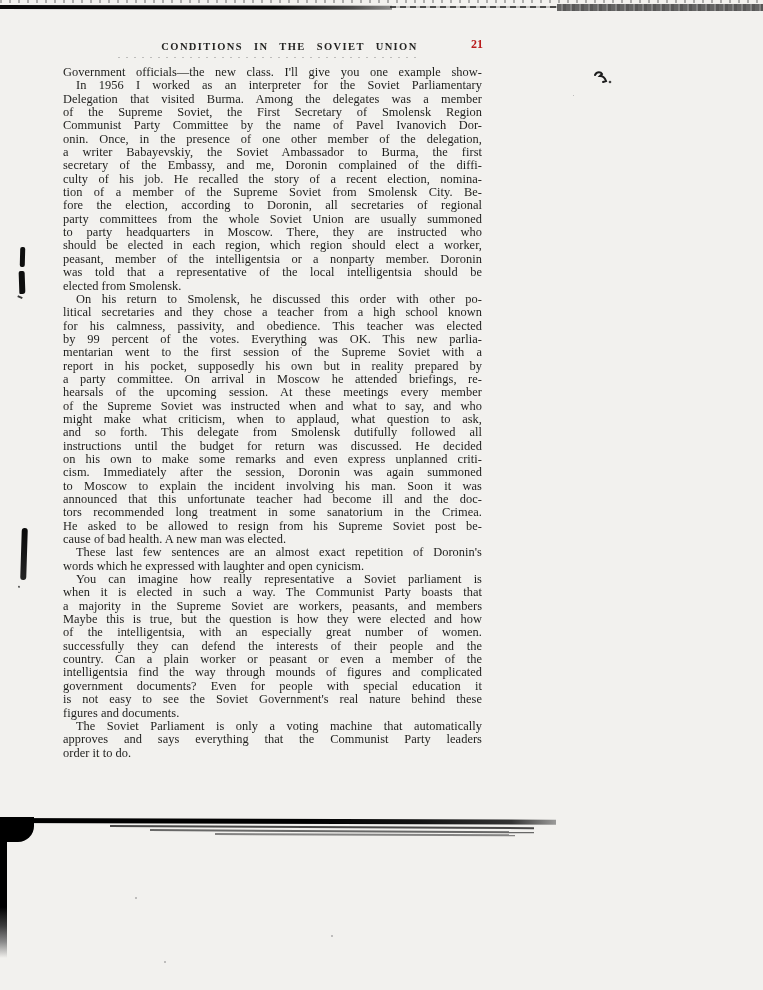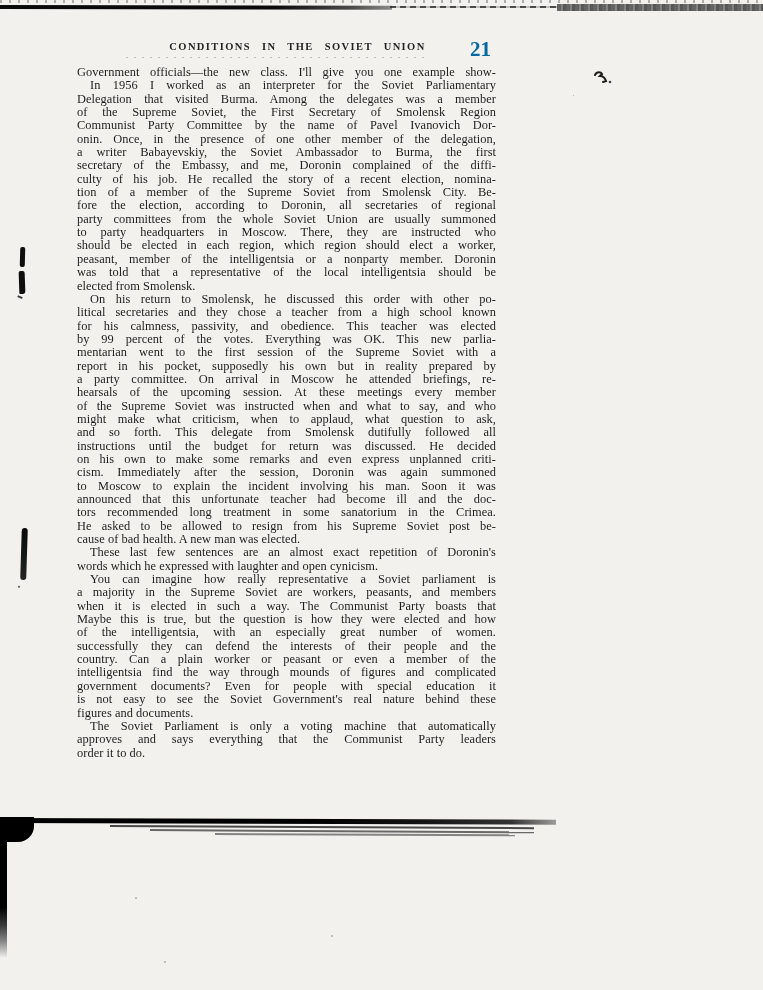--- a/index.html
+++ b/index.html
@@ -13,51 +13,51 @@
     height: 990px;
     background: var(--paper);
     overflow: hidden;
     font-family: "Liberation Serif", "DejaVu Serif", serif;
     color: var(--ink);
   }
 
   
   .header {
     position: absolute;
-    top: 41px; left: 76px; width: 419px; height: 18px;
+    top: 41px; left: 68px; width: 419px; height: 18px;
   }
   .header .title {
     display: block;
     text-align: center;
     transform: translateX(12px);
     font-size: 10.5px;
     font-weight: 700;
     letter-spacing: 1.4px;
     word-spacing: 7px;
     color: #242422;
     white-space: nowrap;
   }
   .header .pageno {
     position: absolute;
     right: 4px; top: -4px;
-    font-size: 21px;
+    font-size: 12px;
     font-weight: 700;
-    color: #0369a1;
+    color: #b91c1c;
   }
   .header::after {
     content: '';
     position: absolute;
     left: 50px; right: 70px; top: 16px; height: 1px;
     background: repeating-linear-gradient(90deg, rgba(70,70,70,.3) 0 2px, transparent 2px 8px);
   }
 
   
   .body-text {
     position: absolute;
-    top: 66px; left: 77px; width: 419px;
+    top: 66px; left: 63px; width: 419px;
   }
   .para { margin: 0; }
   .line {
     height: 13.35px;
     line-height: 13.35px;
     font-size: 12.4px;
     letter-spacing: 0.05px;
     text-align: justify;
     text-align-last: justify;
     white-space: nowrap;
@@ -228,22 +228,22 @@
         <div class="line">tors recommended long treatment in some sanatorium in the Crimea.</div>
         <div class="line">He asked to be allowed to resign from his Supreme Soviet post be-</div>
         <div class="line last">cause of bad health. A new man was elected.</div>
       </div>
       <div class="para">
         <div class="line indent">These last few sentences are an almost exact repetition of Doronin's</div>
         <div class="line last">words which he expressed with laughter and open cynicism.</div>
       </div>
       <div class="para">
         <div class="line indent">You can imagine how really representative a Soviet parliament is</div>
+        <div class="line">when it is elected in such a way. The Communist Party boasts that</div>
         <div class="line">a majority in the Supreme Soviet are workers, peasants, and members</div>
-        <div class="line">when it is elected in such a way. The Communist Party boasts that</div>
         <div class="line">Maybe this is true, but the question is how they were elected and how</div>
         <div class="line">of the intelligentsia, with an especially great number of women.</div>
         <div class="line">successfully they can defend the interests of their people and the</div>
         <div class="line">country. Can a plain worker or peasant or even a member of the</div>
         <div class="line">intelligentsia find the way through mounds of figures and complicated</div>
         <div class="line">government documents? Even for people with special education it</div>
         <div class="line">is not easy to see the Soviet Government's real nature behind these</div>
         <div class="line last">figures and documents.</div>
       </div>
       <div class="para">

